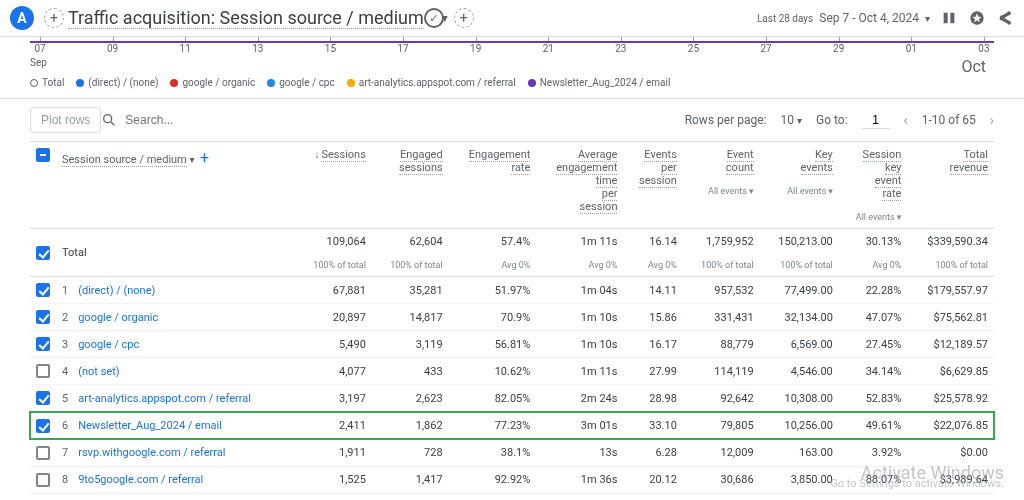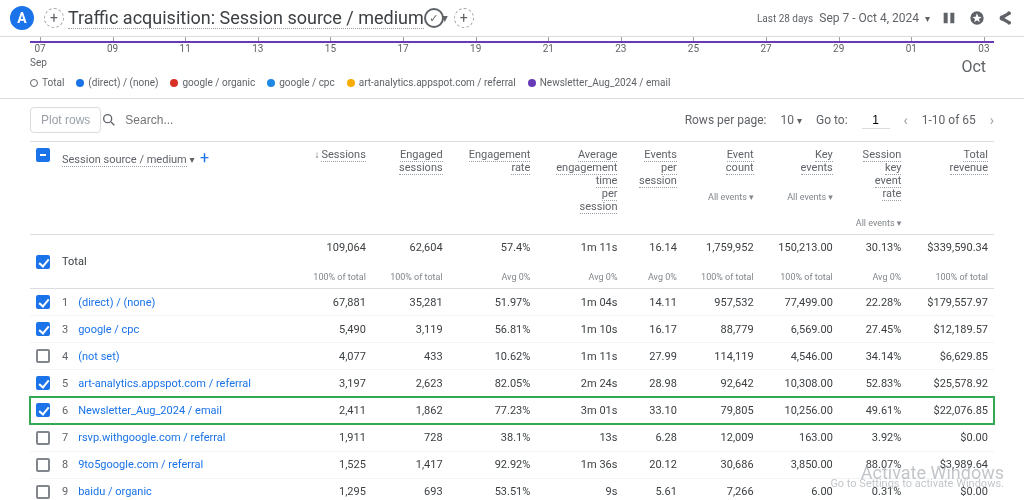--- a/index.html
+++ b/index.html
@@ -41,21 +41,21 @@
   
   .tbl{width:calc(100% - 60px);margin:0 30px;border-collapse:collapse;font-size:11px}
   .tbl th,.tbl td{padding:6px 6px;text-align:right;white-space:nowrap}
   .tbl th{color:#5f6368;font-weight:400;vertical-align:top;border-bottom:1px solid #dadce0;border-top:1px solid #dadce0}
   .tbl th .un{border-bottom:1px dotted #9aa0a6}
   .tbl th.dim,.tbl td.dim{text-align:left;color:#1a73e8}
   .tbl th.dim{color:#5f6368}
   .tbl td{color:#3c4043;border-bottom:1px solid #f1f3f4}
   .tbl td.cb,.tbl th.cb{width:24px;text-align:center}
   .tbl tr.total td{font-weight:400;border-bottom:1px solid #dadce0}
-  .sub-txt{font-size:9px;color:#80868b;display:block;margin-top:18px}
+  .sub-txt{font-size:9px;color:#80868b;display:block;margin-top:12px}
   .dim-link{color:#1a73e8}
   .cbx{width:14px;height:14px;border:2px solid #80868b;border-radius:2px;display:inline-block;vertical-align:middle;position:relative}
   .cbx.on{background:#1a73e8;border-color:#1a73e8}
   .cbx.on:after{content:"";position:absolute;left:3px;top:0;width:4px;height:8px;border:solid #fff;border-width:0 2px 2px 0;transform:rotate(40deg)}
   .cbx.mix{background:#1a73e8;border-color:#1a73e8}
   .cbx.mix:after{content:"";position:absolute;left:2px;top:4px;width:6px;height:2px;background:#fff}
   .arrow-down{font-size:10px;color:#5f6368;margin-right:2px}
   .hl{outline:2px solid #34a853;outline-offset:-1px}
   .watermark{position:absolute;right:20px;bottom:17px;font-size:18px;color:#9aa0a6;opacity:.6;pointer-events:none}
   .watermark2{position:absolute;right:20px;bottom:10px;font-size:11px;color:#9aa0a6;opacity:.6;pointer-events:none}
@@ -205,20 +205,33 @@
           <td>51.97%</td>
           <td>1m 04s</td>
           <td>14.11</td>
           <td>957,532</td>
           <td>77,499.00</td>
           <td>22.28%</td>
           <td>$179,557.97</td>
         </tr>
         <tr>
           <td class="cb"><span class="cbx on"></span></td>
+          <td class="dim"><span class="idx" style="color:#5f6368;margin-right:10px">2</span><span class="dim-link">google / organic</span></td>
+          <td>20,897</td>
+          <td>14,817</td>
+          <td>70.9%</td>
+          <td>1m 10s</td>
+          <td>15.86</td>
+          <td>331,431</td>
+          <td>32,134.00</td>
+          <td>47.07%</td>
+          <td>$75,562.81</td>
+        </tr>
+        <tr>
+          <td class="cb"><span class="cbx on"></span></td>
           <td class="dim"><span class="idx" style="color:#5f6368;margin-right:10px">3</span><span class="dim-link">google / cpc</span></td>
           <td>5,490</td>
           <td>3,119</td>
           <td>56.81%</td>
           <td>1m 10s</td>
           <td>16.17</td>
           <td>88,779</td>
           <td>6,569.00</td>
           <td>27.45%</td>
           <td>$12,189.57</td>

